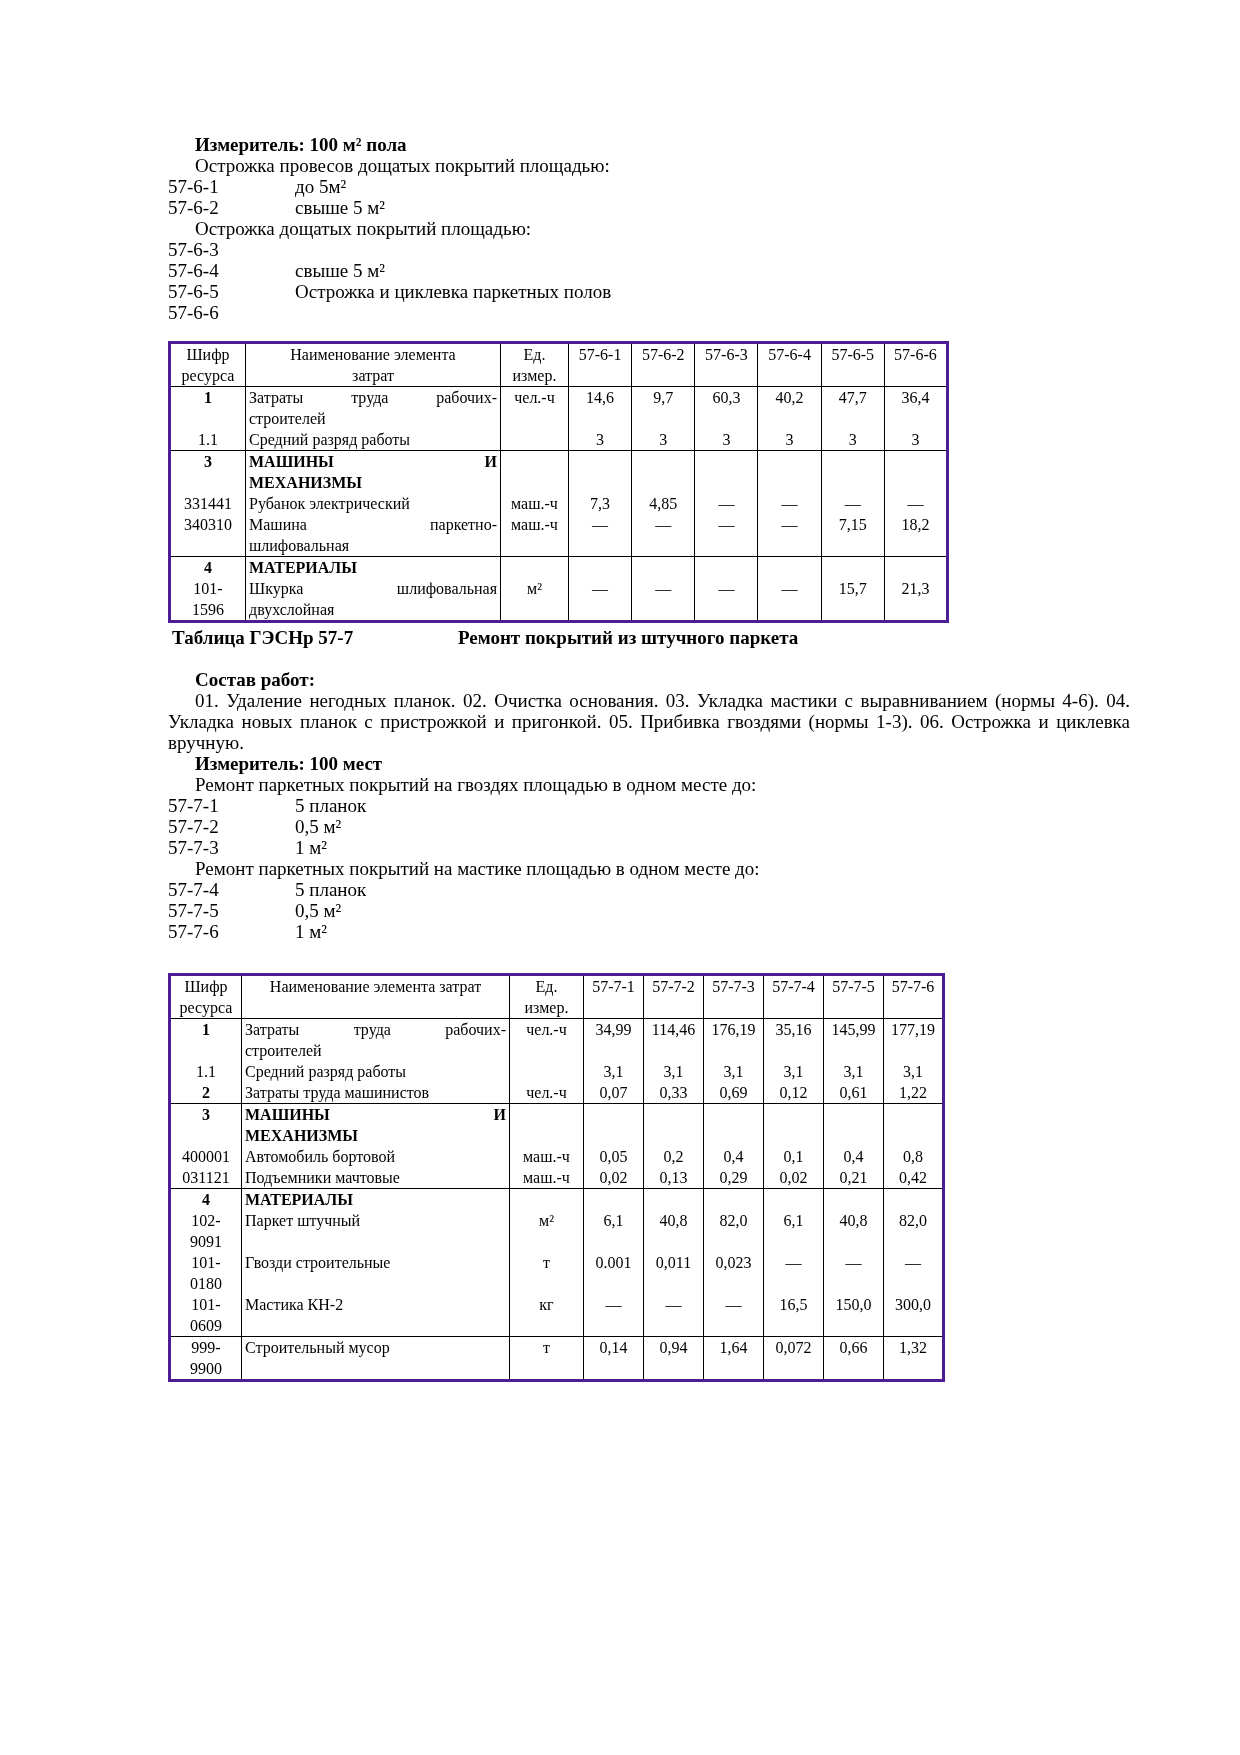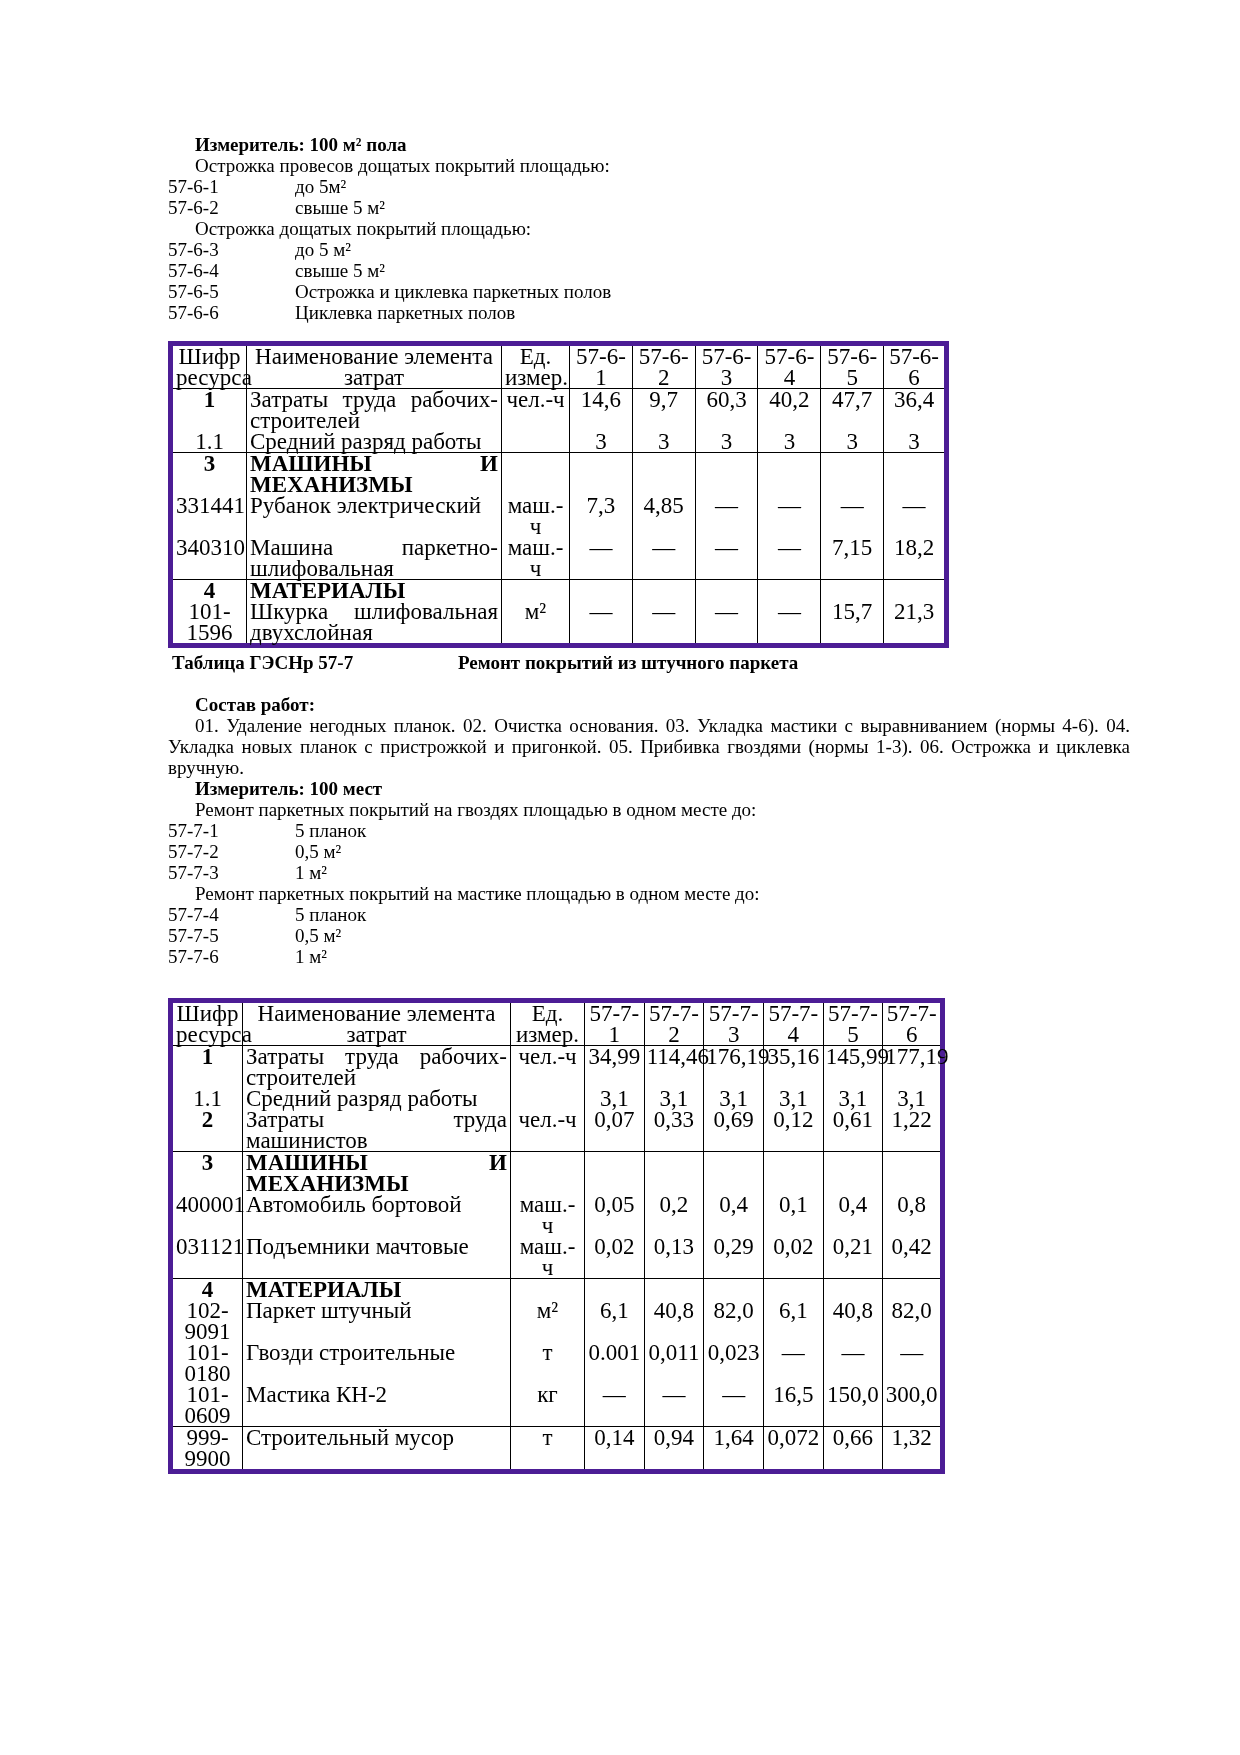--- a/index.html
+++ b/index.html
@@ -19,22 +19,22 @@
   .indent { text-indent: 27px; }
   .just { text-align: justify; }
 
   .code-row { display: flex; }
   .code-row .code { flex: 0 0 127px; }
   .code-row .desc { flex: 1; }
 
   table {
     border-collapse: collapse;
     table-layout: fixed;
-    border: 5px solid #4c1d95;
-    font-size: 23px;
+    border: 3px solid #4c1d95;
+    font-size: 16px;
     line-height: 21px;
   }
   .t1 { width: 781px; margin-top: 18px; }
   .t2 { width: 777px; margin-top: 31px; }
   th, td {
     border-left: 1px solid #000;
     border-right: 1px solid #000;
     vertical-align: top;
     padding: 0 3px;
   }
@@ -69,33 +69,31 @@
         <span class="code">57-6-1</span>
         <span class="desc">до 5м²</span>
       </div>
       <div class="code-row">
         <span class="code">57-6-2</span>
         <span class="desc">свыше 5 м²</span>
       </div>
       <p class="indent">Острожка дощатых покрытий площадью:</p>
       <div class="code-row">
         <span class="code">57-6-3</span>
-        <span class="desc">до 5 м²</span>
       </div>
       <div class="code-row">
         <span class="code">57-6-4</span>
         <span class="desc">свыше 5 м²</span>
       </div>
       <div class="code-row">
         <span class="code">57-6-5</span>
         <span class="desc">Острожка и циклевка паркетных полов</span>
       </div>
       <div class="code-row">
         <span class="code">57-6-6</span>
-        <span class="desc">Циклевка паркетных полов</span>
       </div>
     </div>
 
   <table class="t1">
     <colgroup>
       <col style="width:76px">
         <col style="width:255px">
         <col style="width:68px">
       <col span="6">
     </colgroup>

